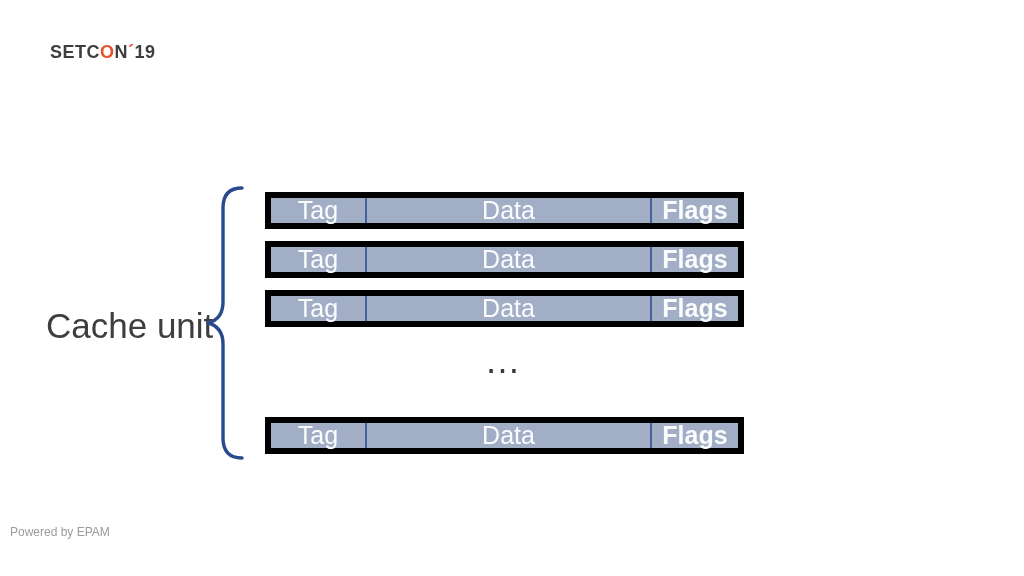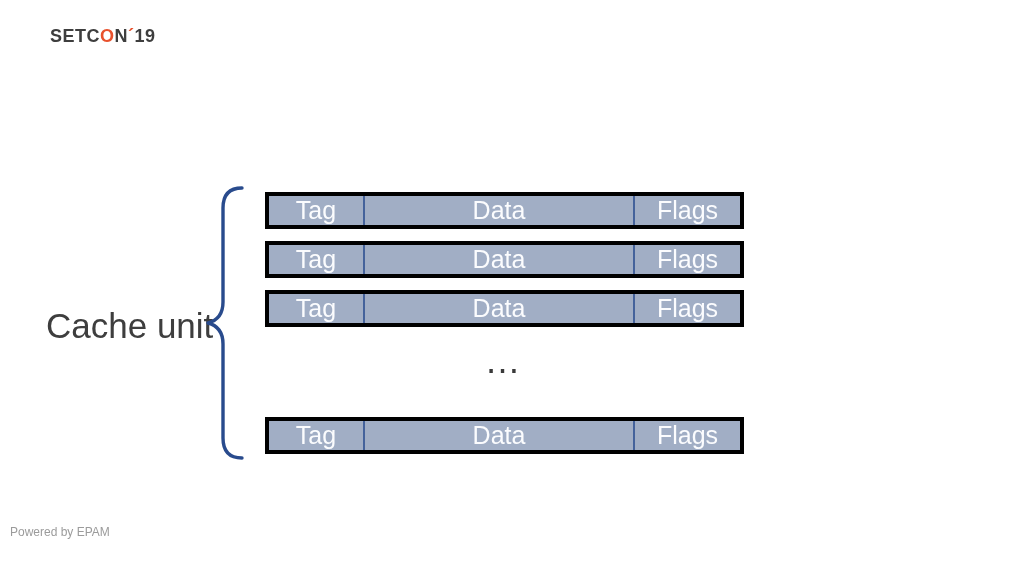--- a/index.html
+++ b/index.html
@@ -13,21 +13,21 @@
     width: 1024px;
     height: 576px;
     background: #ffffff;
     overflow: hidden;
   }
 
   
   .logo {
     position: absolute;
     left: 50px;
-    top: 26px;
+    top: 42px;
     font-size: 18px;
     font-weight: bold;
     letter-spacing: 0.5px;
     color: #3e3e3e;
     white-space: nowrap;
   }
   .logo .accent { color: #e8512d; }
 
   
   .title {
@@ -58,39 +58,39 @@
   }
 
   
   .row {
     position: absolute;
     left: 265px;
     width: 479px;
     height: 37px;
     display: flex;
     box-sizing: border-box;
-    border: 4px solid #000000;
+    border: 6px solid #000000;
     background: #a1aec5;
   }
   .row-1 { top: 192px; }
   .row-2 { top: 241px; }
   .row-3 { top: 290px; }
   .row-4 { top: 417px; }
   .cell {
     display: flex;
     align-items: center;
     justify-content: center;
     box-sizing: border-box;
     color: #fbfcfe;
     font-size: 25px;
     line-height: 1;
   }
   .cell-tag   { width: 96px; border-right: 2px solid #44629b; }
   .cell-data  { flex: 1;      border-right: 2px solid #44629b; }
-  .cell-flags { width: 105px; }
+  .cell-flags { width: 86px; font-weight: bold; }
 
   
   .ellipsis {
     position: absolute;
     left: 265px;
     width: 479px;
     top: 340px;
     text-align: center;
     font-size: 36px;
     letter-spacing: 4px;

